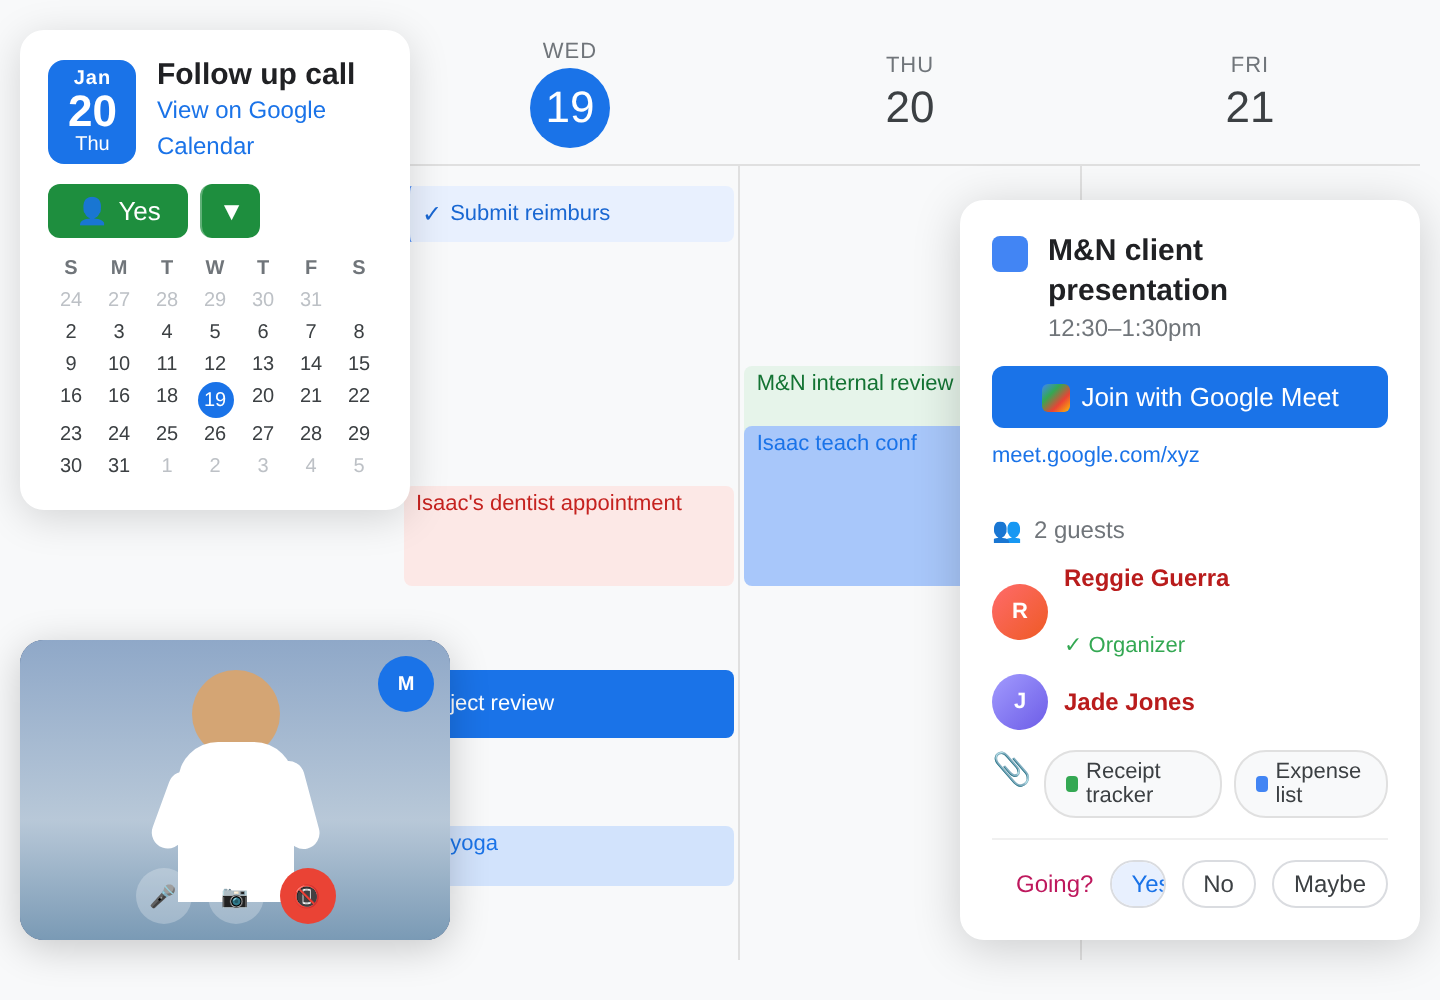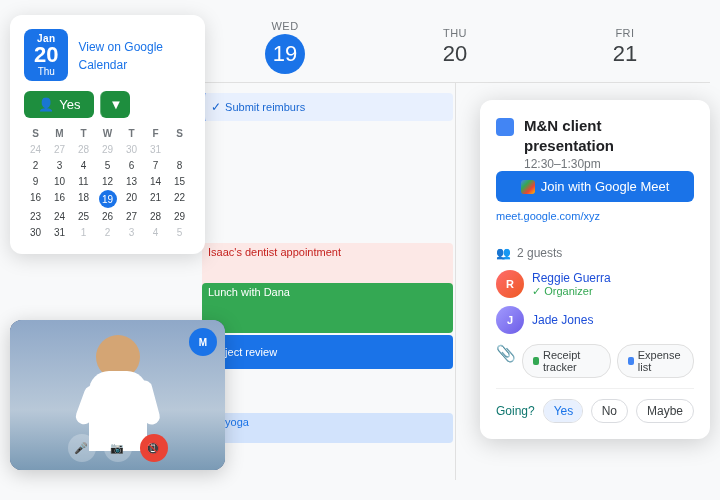--- a/index.html
+++ b/index.html
@@ -342,20 +342,21 @@
       border-radius: 12px;
       box-shadow: 0 4px 24px rgba(0,0,0,0.18);
       padding: 16px;
       z-index: 20;
     }
 
     .popup-header {
       display: flex;
       gap: 10px;
       align-items: flex-start;
+      margin-bottom: 12px;
     }
 
     .popup-color-dot {
       width: 18px;
       height: 18px;
       border-radius: 4px;
       background: #4285f4;
       flex-shrink: 0;
       margin-top: 2px;
     }
@@ -414,27 +415,28 @@
 
     .guest-avatar {
       width: 28px;
       height: 28px;
       border-radius: 50%;
       flex-shrink: 0;
     }
 
     .guest-name {
       font-size: 12px;
-      color: #1d4ed8;
-      font-weight: 400;
+      color: #b91c1c;
+      font-weight: 700;
     }
 
     .guest-role {
       font-size: 11px;
       color: #34a853;
+      margin-top: 20px;
     }
 
     .popup-attachments {
       display: flex;
       gap: 6px;
       margin: 10px 0;
     }
 
     .attachment-chip {
       background: #f8f9fa;
@@ -453,22 +455,23 @@
       display: flex;
       align-items: center;
       gap: 8px;
       margin-top: 8px;
       border-top: 1px solid #f0f0f0;
       padding-top: 10px;
     }
 
     .popup-going-label {
       font-size: 12px;
-      color: #0f766e;
+      color: #be185d;
       font-weight: 500;
+      margin-left: 12px;
     }
 
     .rsvp-btn {
       border: 1px solid #dadce0;
       background: white;
       border-radius: 16px;
       padding: 4px 10px;
       font-size: 12px;
       color: #3c4043;
       cursor: pointer;
@@ -543,45 +546,51 @@
   <div class="grid-body">
 
     <div class="grid-col">
       <div class="event event-submit">
         <span style="font-size:12px;">✓</span>
         <span>Submit reimburs</span>
       </div>
       <div class="event event-isaac-dentist">
         <span>Isaac's dentist appointment</span>
       </div>
-      <div class="event event-lunch">
-        <span>Lunch with Dana</span>
-      </div>
       <div class="event event-project">
         <span>Project review</span>
       </div>
       <div class="event event-yoga">
         <span>Do yoga</span>
       </div>
     </div>
 
+    <div class="grid-col">
+      <div class="event event-mn-internal">
+        <span>M&amp;N internal review</span>
+      </div>
+      <div class="event event-isaac-conf">
+        <span>Isaac teach conf</span>
+      </div>
+    </div>
 
     <div class="grid-col">
     </div>
   </div>
 </div>
 
 <div class="mini-calendar-card">
   <div class="mini-cal-header">
     <div class="mini-date-badge">
       <div class="month">Jan</div>
       <div class="day">20</div>
       <div class="weekday">Thu</div>
     </div>
     <div>
+      <div class="mini-event-title">Follow up call</div>
       <a class="mini-cal-link">View on Google Calendar</a>
     </div>
   </div>
   <div class="mini-cal-actions">
     <button class="btn-yes">
       <span>👤</span>
       <span>Yes</span>
     </button>
     <button class="btn-yes btn-yes-arrow" style="border-radius: 6px; padding: 6px 8px;">▼</button>
   </div>

